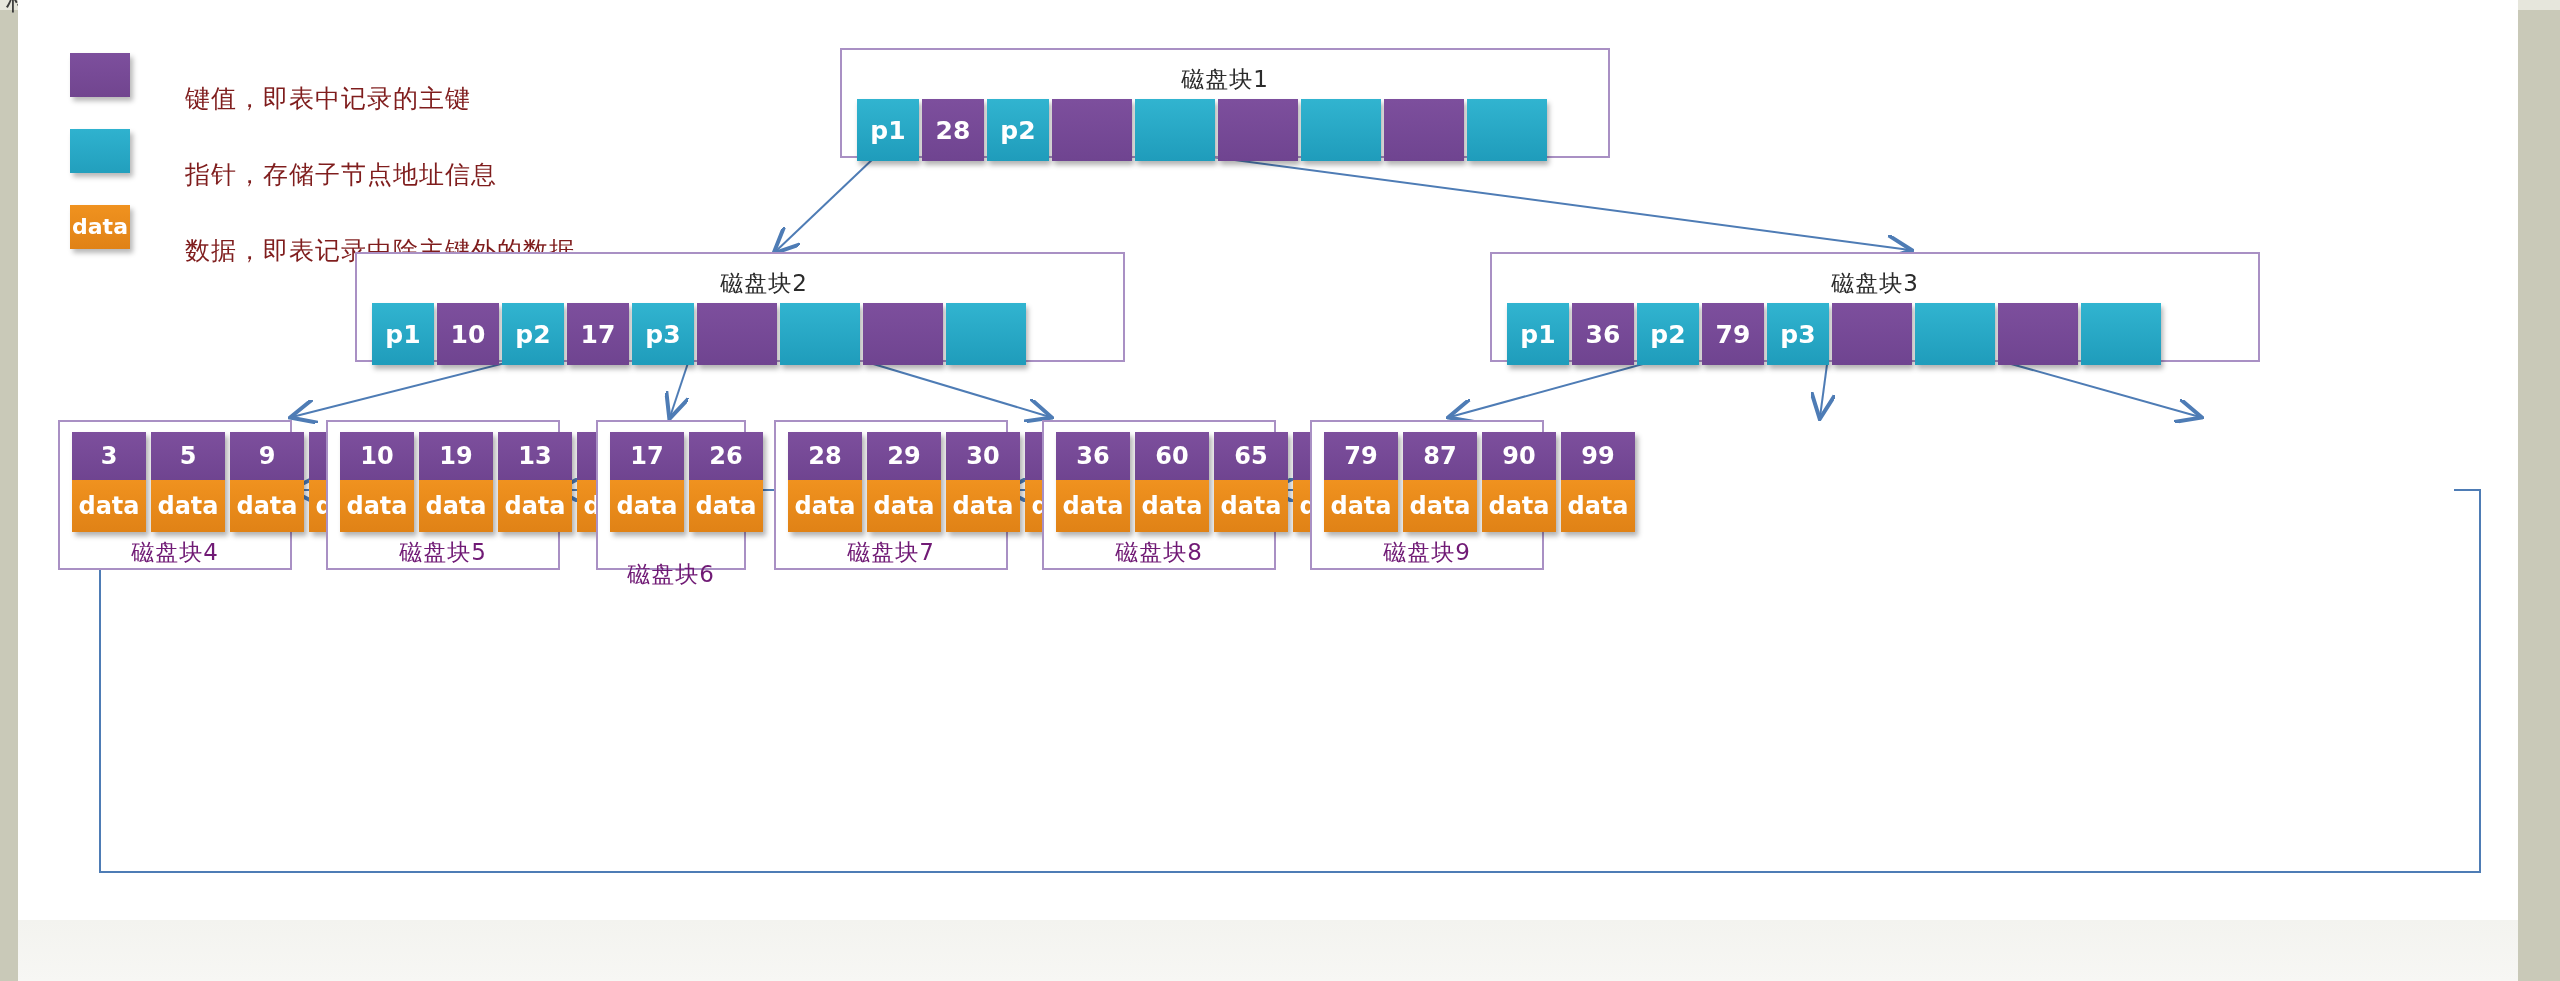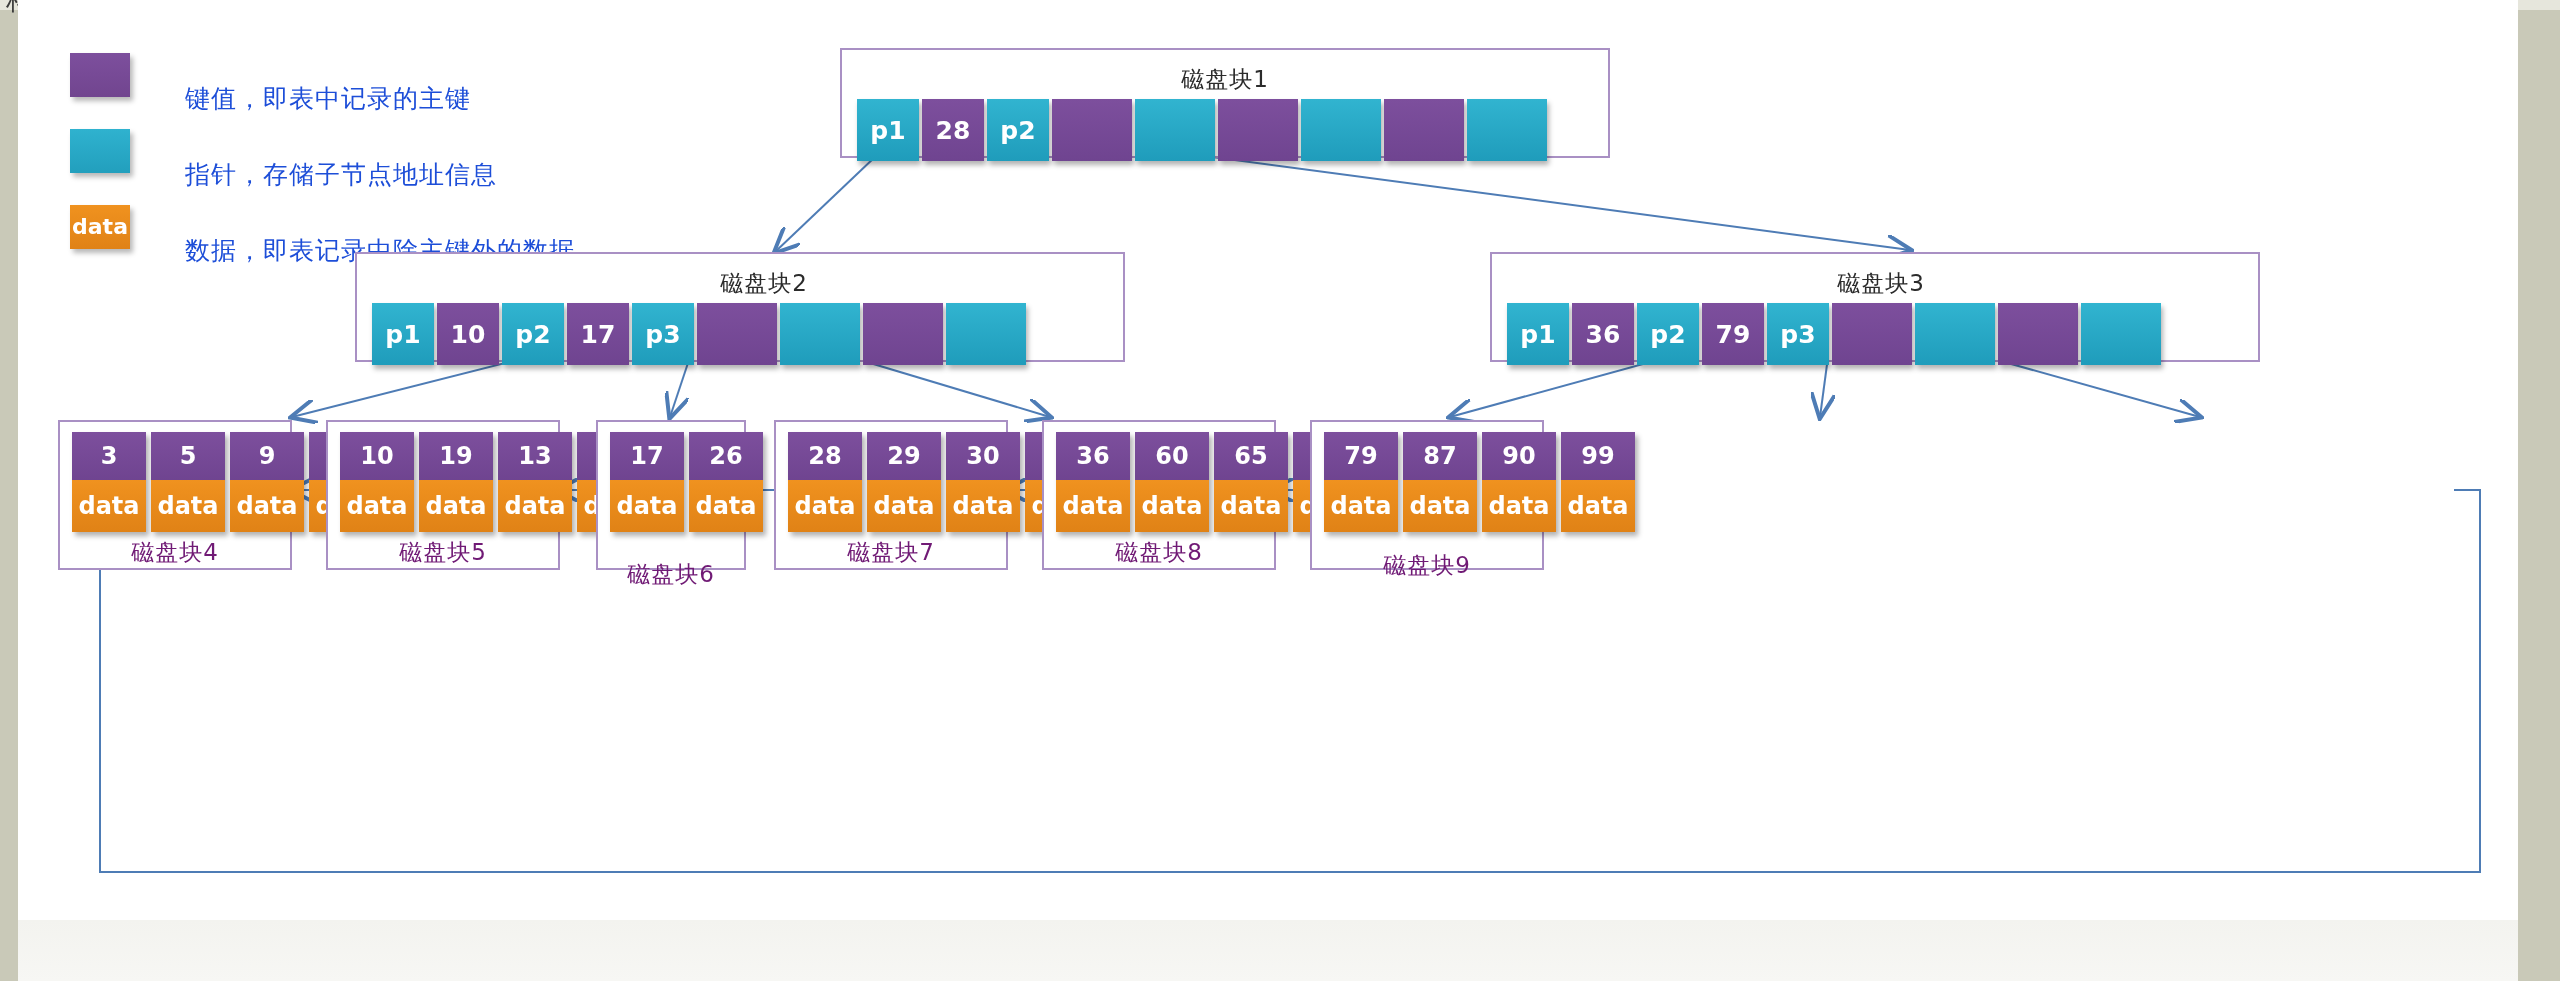--- a/index.html
+++ b/index.html
@@ -41,21 +41,21 @@
   .legend-swatch{
     width:60px;height:44px;
     box-shadow:3px 4px 5px rgba(0,0,0,.28);
     display:flex;align-items:center;justify-content:center;
     color:#fff;font-size:22px;font-weight:bold;
   }
   .sw-key{background:linear-gradient(#7d4f9d,#71458f);}
   .sw-ptr{background:linear-gradient(#2fb2cf,#229fbd);}
   .sw-data{background:linear-gradient(#f0921f,#e08216);}
   .legend-text{
-    margin-left:55px;font-size:25px;color:#1d4ed8;white-space:nowrap;
+    margin-left:55px;font-size:25px;color:#7f1d1d;white-space:nowrap;
     letter-spacing:1px;
     margin-top:48px;
   }
 
   
   .node-box{
     position:absolute;border:2px solid #a990c4;background:#fff;
     box-sizing:border-box;
   }
   .node-title{
@@ -179,21 +179,21 @@
       <div class="cell key" style="width:62px;">17</div>
       <div class="cell ptr" style="width:62px;">p3</div>
       <div class="cell key" style="width:80px;"></div>
       <div class="cell ptr" style="width:80px;"></div>
       <div class="cell key" style="width:80px;"></div>
       <div class="cell ptr" style="width:80px;"></div>
     </div>
   </div>
 
   <div class="node-box" style="left:1460px;top:240px;width:770px;height:110px;">
-    <div class="node-title" style="top:14px;padding-left:6px;">磁盘块3</div>
+    <div class="node-title" style="top:14px;">磁盘块3</div>
     <div class="cellrow" style="left:15px;top:49px;">
       <div class="cell ptr" style="width:62px;">p1</div>
       <div class="cell key" style="width:62px;">36</div>
       <div class="cell ptr" style="width:62px;">p2</div>
       <div class="cell key" style="width:62px;">79</div>
       <div class="cell ptr" style="width:62px;">p3</div>
       <div class="cell key" style="width:80px;"></div>
       <div class="cell ptr" style="width:80px;"></div>
       <div class="cell key" style="width:80px;"></div>
       <div class="cell ptr" style="width:80px;"></div>
@@ -314,16 +314,16 @@
       </div>
       <div class="leaf-cell">
         <div class="lc-key">90</div>
         <div class="lc-data">data</div>
       </div>
       <div class="leaf-cell">
         <div class="lc-key">99</div>
         <div class="lc-data">data</div>
       </div>
     </div>
-    <div class="leaf-title" style="top:128px;">磁盘块9</div>
+    <div class="leaf-title" style="top:115px;">磁盘块9</div>
   </div>
 
 </div>
 
 </body></html>

